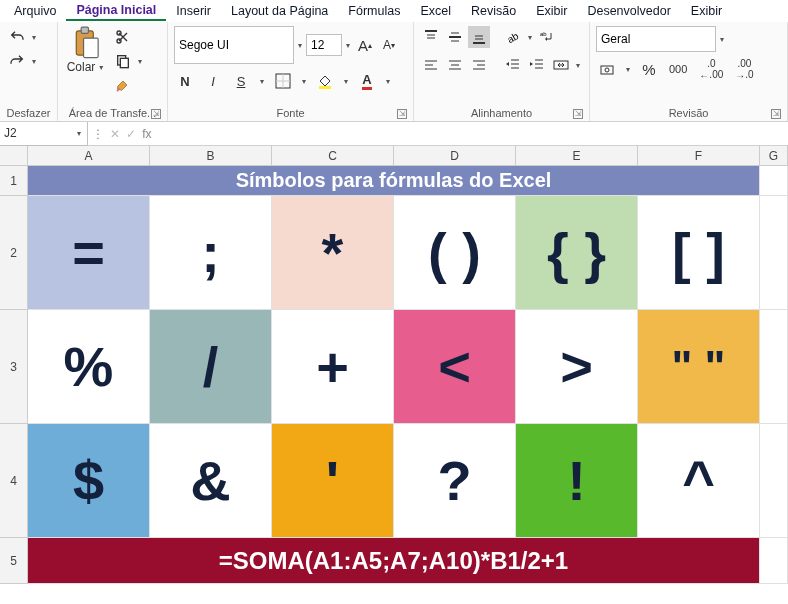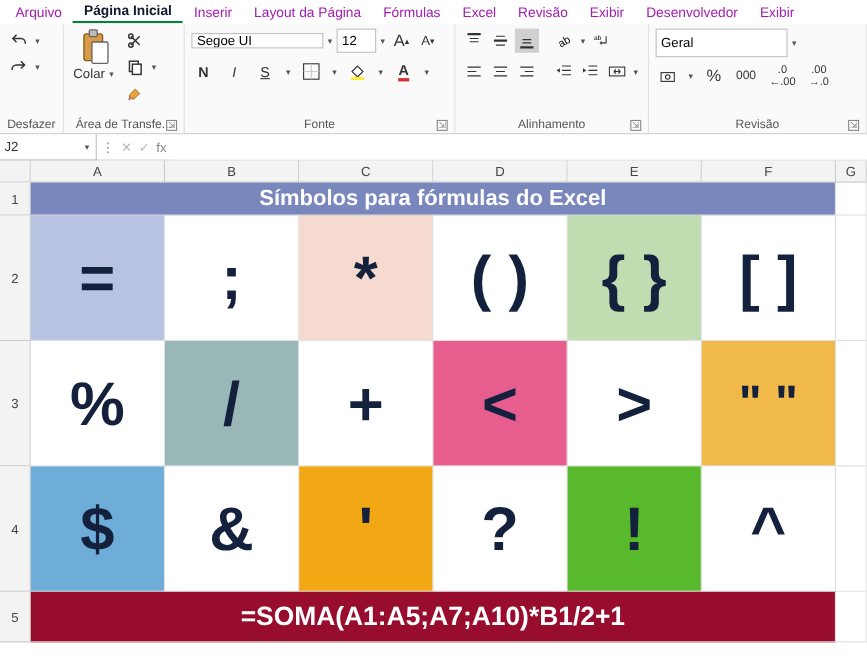--- a/index.html
+++ b/index.html
@@ -1,21 +1,21 @@
 <!DOCTYPE html>
 <html><head>
 <meta charset="utf-8">
 <style>
 * { box-sizing: border-box; margin: 0; padding: 0; font-family: "Segoe UI", Arial, sans-serif; }
 body { width: 788px; height: 604px; background: #fff; overflow: hidden; font-size: 12px; color: #333; }
 
 
 .menu-bar { display: flex; align-items: center; height: 22px; padding: 0 4px; background: #fff; }
-.menu-item { padding: 2px 10px; cursor: pointer; font-size: 12.5px; color: #a21caf; }
-.menu-item.active { color: #0f172a; border-bottom: 2px solid #107c41; font-weight: 600; }
+.menu-item { padding: 2px 10px; cursor: pointer; font-size: 12.5px; color: #0f172a; }
+.menu-item.active { color: #4c1d95; border-bottom: 2px solid #107c41; font-weight: 600; }
 
 
 .ribbon { display: flex; border-bottom: 1px solid #d0d0d0; background: #fafafa; height: 100px; }
 .ribbon-group { border-right: 1px solid #e0e0e0; padding: 4px 6px 0 6px; display: flex; flex-direction: column; justify-content: space-between; }
 .ribbon-group-content { display: flex; align-items: flex-start; gap: 4px; flex: 1; }
 .ribbon-group-label { text-align: center; font-size: 11px; color: #555; padding: 2px 0; position: relative; }
 .ribbon-group-label .launcher { position: absolute; right: 0; bottom: 2px; width: 10px; height: 10px; border: 1px solid #888; font-size: 8px; line-height: 8px; text-align: center; color: #888; }
 
 .rbtn { display: inline-flex; align-items: center; justify-content: center; min-width: 22px; height: 22px; border: none; background: transparent; cursor: pointer; font-size: 13px; color: #333; padding: 0 3px; }
 .rbtn svg { width: 16px; height: 16px; }
@@ -27,21 +27,21 @@
 
 .g-undo { width: 58px; }
 
 .g-clip { width: 110px; }
 .paste-big { display: flex; flex-direction: column; align-items: center; width: 44px; }
 .paste-big .icon { width: 30px; height: 34px; }
 .paste-big .lbl { font-size: 12px; }
 
 
 .g-font { width: 246px; }
-.font-name { border: 1px solid #c0c0c0; height: 14px; width: 120px; font-size: 12px; padding: 0 4px; background: #fff; }
+.font-name { border: 1px solid #c0c0c0; height: 38px; width: 120px; font-size: 12px; padding: 0 4px; background: #fff; }
 .font-size { border: 1px solid #c0c0c0; height: 22px; width: 36px; font-size: 12px; padding: 0 4px; background: #fff; }
 
 
 .g-align { width: 176px; }
 
 
 .g-num { flex: 1; }
 .num-format { border: 1px solid #c0c0c0; height: 22px; width: 120px; font-size: 12px; padding: 12px 4px; background: #fff; }
 
 

